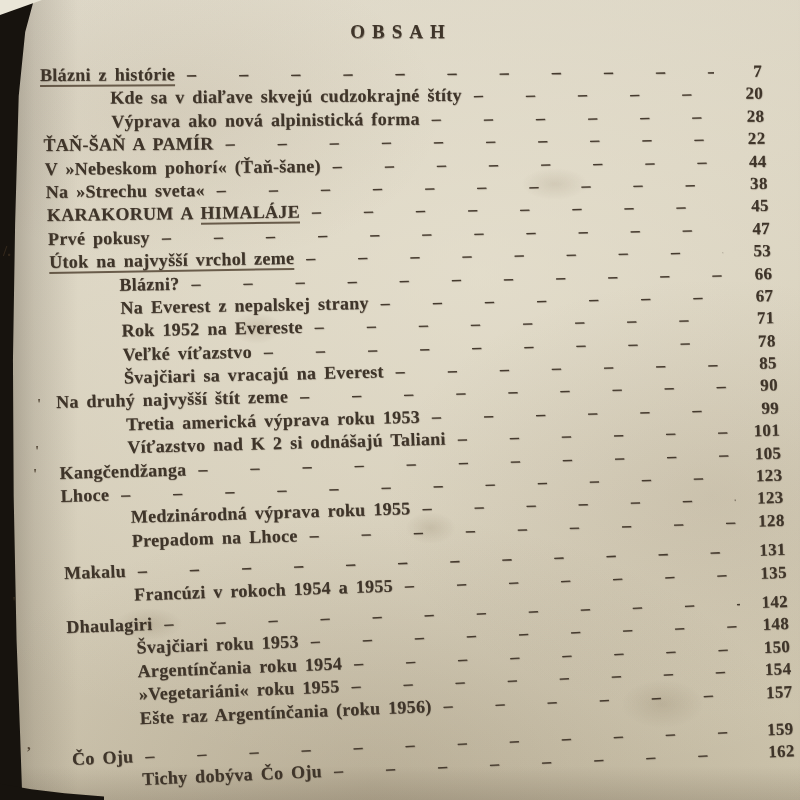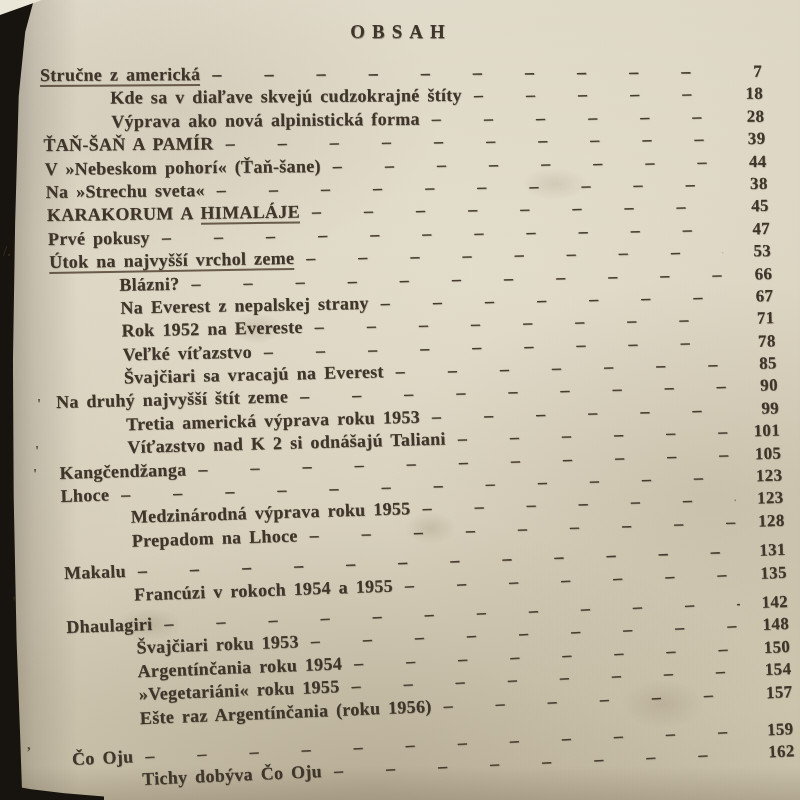--- a/index.html
+++ b/index.html
@@ -57,38 +57,38 @@
 </style>
 </head>
 <body>
 
 <div class="photo">
   <div class="gutter-shadow"></div>
   <div class="page">
     <h1 class="page-title">OBSAH</h1>
     <div class="toc" id="toc">
         <div class="row" style="transform: translateX(0px) rotate(-0.35deg);">
-    <span class="t"><span class="pen-underline">Stručne z americká</span></span>
+    <span class="t"><span class="pen-underline">Blázni z histórie</span></span>
     <span class="leader">– – – – – – – – – – – – – – – – – – – – – – – – – – – –</span>
     <span class="pg">7</span>
   </div>
         <div class="row indent" style="transform: translateX(1.15px) rotate(-0.425deg);">
     <span class="t">Kde sa v diaľave skvejú cudzokrajné štíty</span>
     <span class="leader">– – – – – – – – – – – – – – – – – – – – – – – – – – – –</span>
-    <span class="pg">18</span>
+    <span class="pg">20</span>
   </div>
         <div class="row indent" style="transform: translateX(2.3px) rotate(-0.5deg);">
     <span class="t">Výprava ako nová alpinistická forma</span>
     <span class="leader">– – – – – – – – – – – – – – – – – – – – – – – – – – – –</span>
     <span class="pg">28</span>
   </div>
         <div class="row" style="transform: translateX(3.45px) rotate(-0.575deg);">
     <span class="t">ŤAŇ-ŠAŇ A PAMÍR</span>
     <span class="leader">– – – – – – – – – – – – – – – – – – – – – – – – – – – –</span>
-    <span class="pg">39</span>
+    <span class="pg">22</span>
   </div>
         <div class="row" style="transform: translateX(4.6px) rotate(-0.65deg);">
     <span class="t">V »Nebeskom pohorí« (Ťaň-šane)</span>
     <span class="leader">– – – – – – – – – – – – – – – – – – – – – – – – – – – –</span>
     <span class="pg">44</span>
   </div>
         <div class="row" style="transform: translateX(5.75px) rotate(-0.725deg);">
     <span class="t">Na »Strechu sveta«</span>
     <span class="leader">– – – – – – – – – – – – – – – – – – – – – – – – – – – –</span>
     <span class="pg">38</span>

